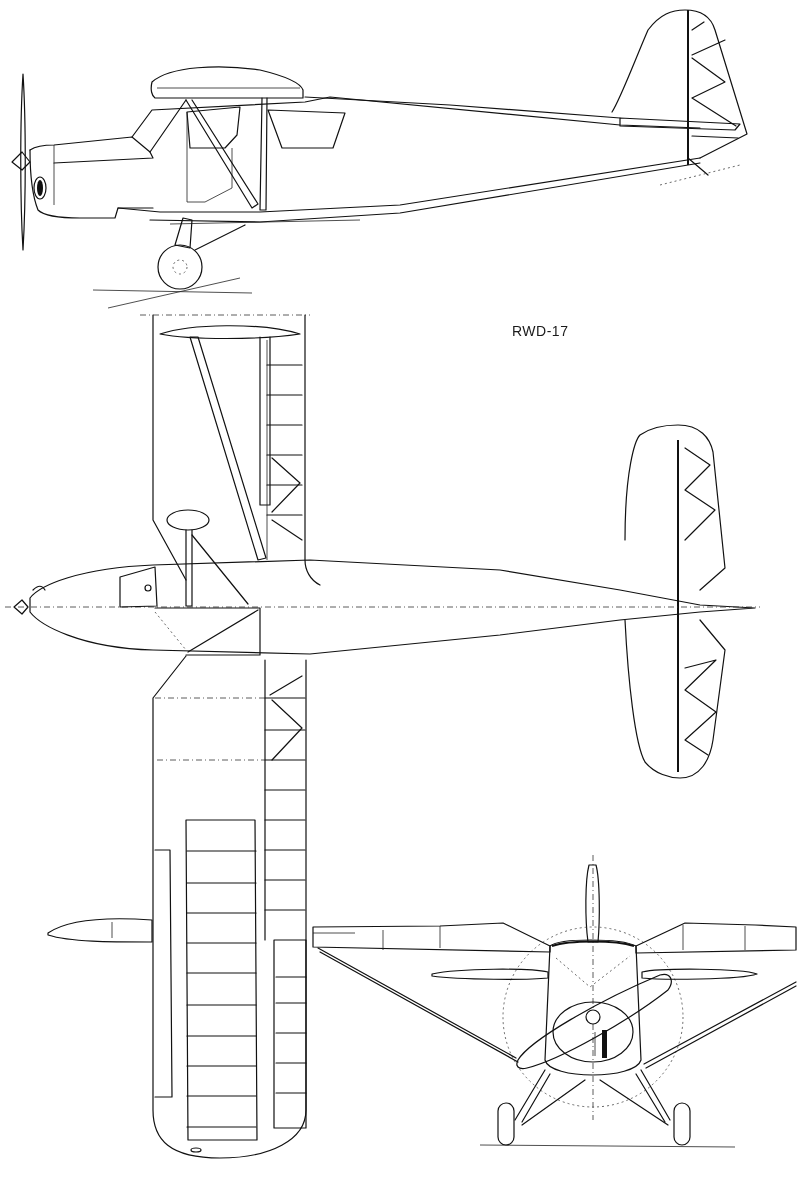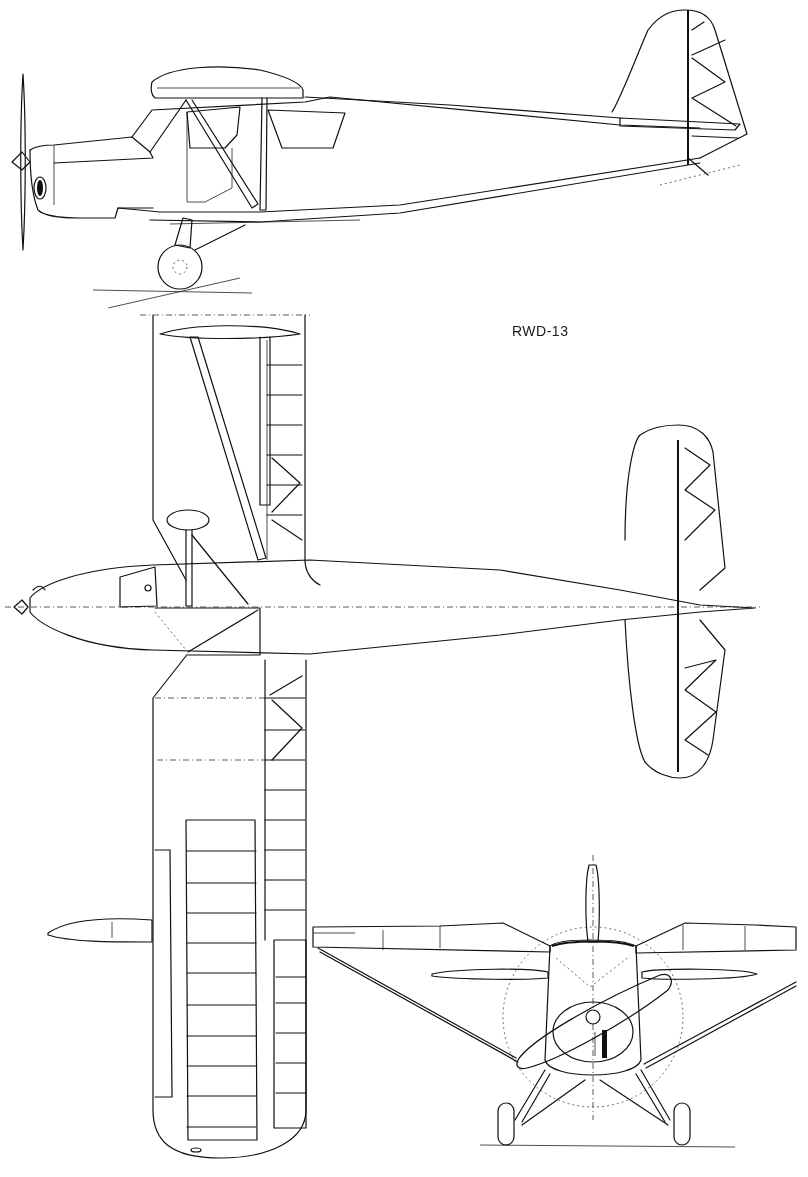--- a/index.html
+++ b/index.html
@@ -10,21 +10,21 @@
   svg .th{fill:none;stroke:#111;stroke-width:2;}
   svg .hl{fill:none;stroke:#222;stroke-width:0.8;}
   svg .dash{fill:none;stroke:#333;stroke-width:0.8;stroke-dasharray:6 3 1 3;}
   svg .dot{fill:none;stroke:#444;stroke-width:0.8;stroke-dasharray:2 3;}
   svg .fillw{fill:#fff;stroke:#111;stroke-width:1.2;}
   svg .blk{fill:#111;stroke:none;}
 </style>
 </head>
 <body>
 
-<div class="title-label">RWD-13</div>
+<div class="title-label">RWD-17</div>
 
 <svg id="drawing" viewBox="0 0 808 1177" xmlns="http://www.w3.org/2000/svg">
 
   <g>
 
     <path class="ln" d="M23,74 C20,120 20,200 23,250 C26,200 26,120 23,74 Z"></path>
     <path class="ln" d="M12,162 L22,152 L30,162 L22,170 Z"></path>
 
     <path class="ln" d="M30,150 C36,146 44,145 54,145 L132,137 L150,152 L153,158 L54,163"></path>
     <path class="ln" d="M30,150 C30,170 32,195 38,210 C44,216 60,218 80,218 L115,218 L118,208 L153,208"></path>

